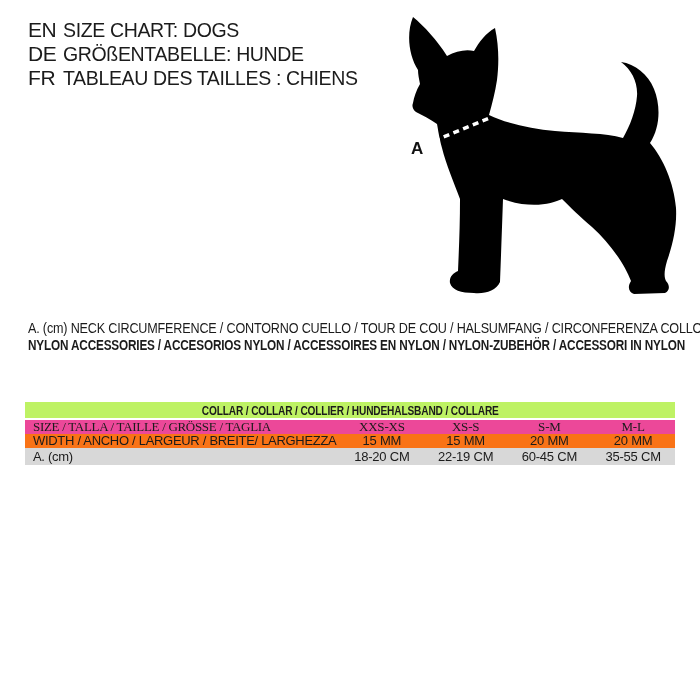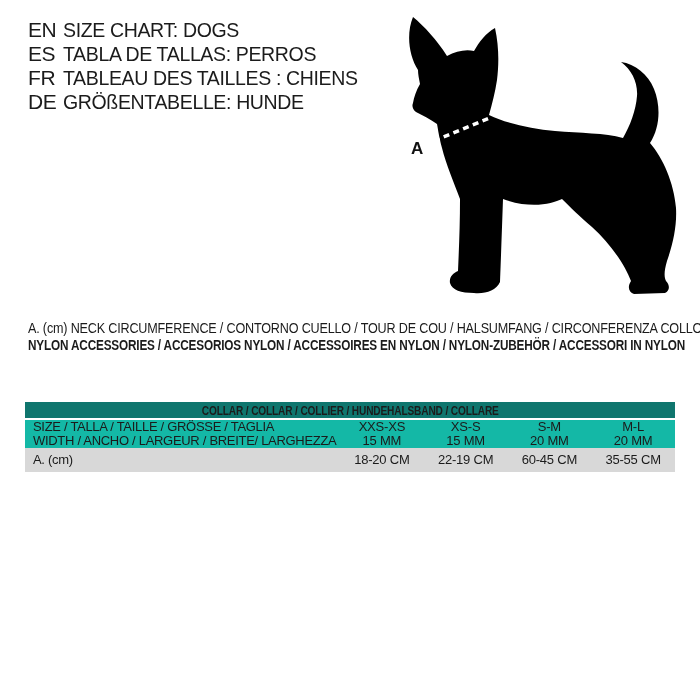--- a/index.html
+++ b/index.html
@@ -24,46 +24,42 @@
   
   .caption{position:absolute;left:28px;top:278px;font-size:14px;line-height:16px;letter-spacing:-0.3px;white-space:nowrap;}
   .note{position:absolute;left:28px;font-size:14px;line-height:16px;letter-spacing:-0.2px;white-space:nowrap;}
   .note-a{top:320px;}
   .note-b{top:337px;font-weight:bold;}
   
   .size-table{position:absolute;left:25px;top:402px;width:650px;font-size:13px;}
   .tbl-header{height:16px;display:flex;align-items:center;justify-content:center;font-weight:bold;letter-spacing:-0.2px;}
   .tbl-row{display:flex;align-items:center;height:14px;}
   .tbl-row.first{margin-top:2px;}
-  .tbl-row.tall{height:24px;}
+  .tbl-row.tall{height:17px;}
   .cell{line-height:14px;}
   .cell.label{width:315px;flex:0 0 315px;padding-left:8px;text-align:left;letter-spacing:-0.3px;white-space:nowrap;}
   .cell.val{flex:1 1 0;text-align:center;letter-spacing:-0.2px;}
 </style>
 </head>
 <body>
 
 <div class="canvas">
 
   <div class="lang-block">
     <div class="lang-row">
       <span class="lang-code">EN</span>
       <span class="squeeze s93">SIZE CHART: DOGS</span>
     </div>
     <div class="lang-row">
-      <span class="lang-code">ES</span>
-      <span class="squeeze s93">TABLA DE TALLAS: PERROS</span>
+      <span class="lang-code">DE</span>
+      <span class="squeeze s93">GRÖßENTABELLE: HUNDE</span>
     </div>
     <div class="lang-row">
       <span class="lang-code">FR</span>
       <span class="squeeze s93">TABLEAU DES TAILLES : CHIENS</span>
-    </div>
-    <div class="lang-row">
-      <span class="lang-code">DE</span>
-      <span class="squeeze s93">GRÖßENTABELLE: HUNDE</span>
     </div>
   </div>
 
   <div class="dog-figure">
     <svg viewBox="0 0 320 310" aria-hidden="true">
       <path fill="#000000" d="
         M 33 103
         C 34 97 36 91 40 84
         C 39 79 38 74 38 70
         C 29 56 26 34 33 17
@@ -104,31 +100,31 @@
 
 
   <div class="note note-a">
     <span class="squeeze s90">A. (cm) NECK CIRCUMFERENCE / CONTORNO CUELLO / TOUR DE COU / HALSUMFANG / CIRCONFERENZA COLLO</span>
   </div>
   <div class="note note-b">
     <span class="squeeze s84">NYLON ACCESSORIES / ACCESORIOS NYLON / ACCESSOIRES EN NYLON / NYLON-ZUBEHÖR / ACCESSORI IN NYLON</span>
   </div>
 
   <div class="size-table">
-    <div class="tbl-header" style="background:#0f766e;">
+    <div class="tbl-header" style="background:#bef264;">
       <span class="sq-center">COLLAR / COLLAR / COLLIER / HUNDEHALSBAND / COLLARE</span>
     </div>
-    <div class="tbl-row first" style="background:#14b8a6;">
+    <div class="tbl-row first" style="background:#ec4899;font-family:Liberation Serif, serif;">
       <div class="cell label">SIZE / TALLA / TAILLE / GRÖSSE / TAGLIA</div>
       <div class="cell val">XXS-XS</div>
       <div class="cell val">XS-S</div>
       <div class="cell val">S-M</div>
       <div class="cell val">M-L</div>
     </div>
-    <div class="tbl-row" style="background:#14b8a6;">
+    <div class="tbl-row" style="background:#f97316;">
       <div class="cell label">WIDTH / ANCHO / LARGEUR / BREITE/ LARGHEZZA</div>
       <div class="cell val">15 MM</div>
       <div class="cell val">15 MM</div>
       <div class="cell val">20 MM</div>
       <div class="cell val">20 MM</div>
     </div>
     <div class="tbl-row tall" style="background:#D8D8D8;">
       <div class="cell label">A. (cm)</div>
       <div class="cell val">18-20 CM</div>
       <div class="cell val">22-19 CM</div>

